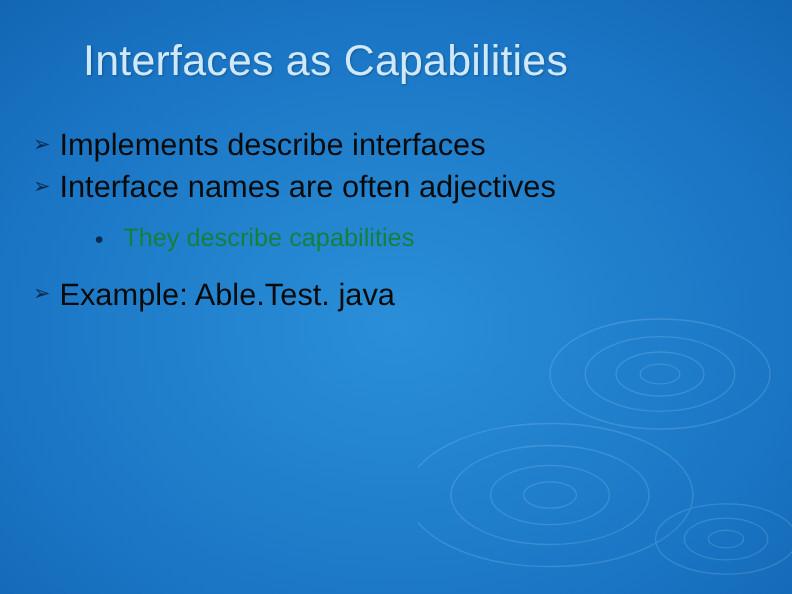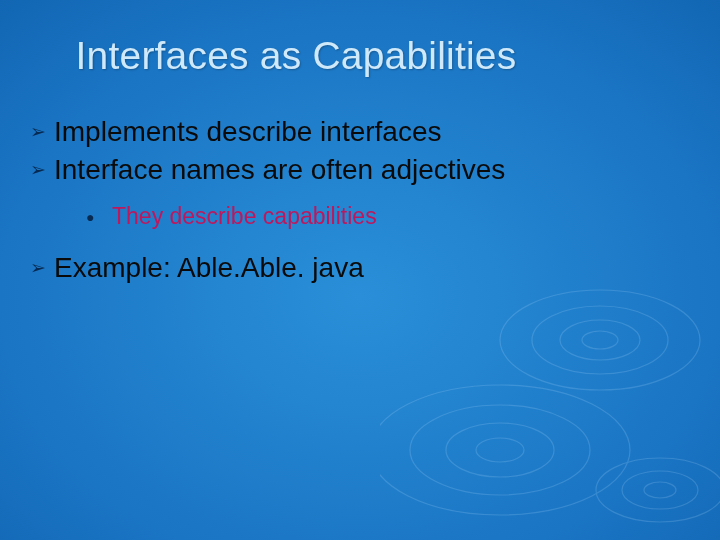--- a/index.html
+++ b/index.html
@@ -63,21 +63,21 @@
     width: 30px;
     flex: 0 0 30px;
     font-size: 14px;
     line-height: 30px;
     color: #062a52;
     text-align: left;
     padding-left: 4px;
   }
   .sub .subtext {
     font-size: 23px;
-    color: #be185d;
+    color: #15803d;
     line-height: 1.3;
   }
 </style>
 </head>
 <body>
 
 <div class="ripples">
   <svg viewBox="0 0 340 280">
     <g stroke="#bfe3ff" stroke-width="1.2" fill="none">
       <ellipse cx="220" cy="80" rx="18" ry="9"></ellipse>
@@ -111,17 +111,17 @@
       <span class="text">Interface names are often adjectives</span>
     </div>
 
     <div class="sub">
       <span class="dot">●</span>
       <span class="subtext">They describe capabilities</span>
     </div>
 
     <div class="level1">
       <span class="marker">➢</span>
-      <span class="text">Example: Able.Able. java</span>
+      <span class="text">Example: Able.Test. java</span>
     </div>
 
   </div>
 </div>
 
 </body></html>

